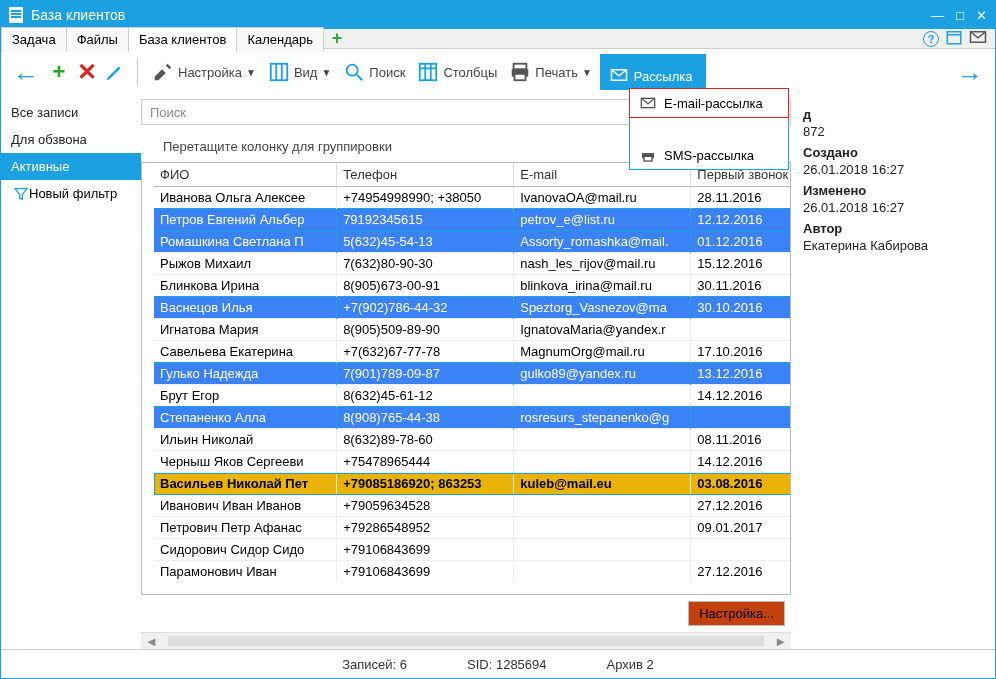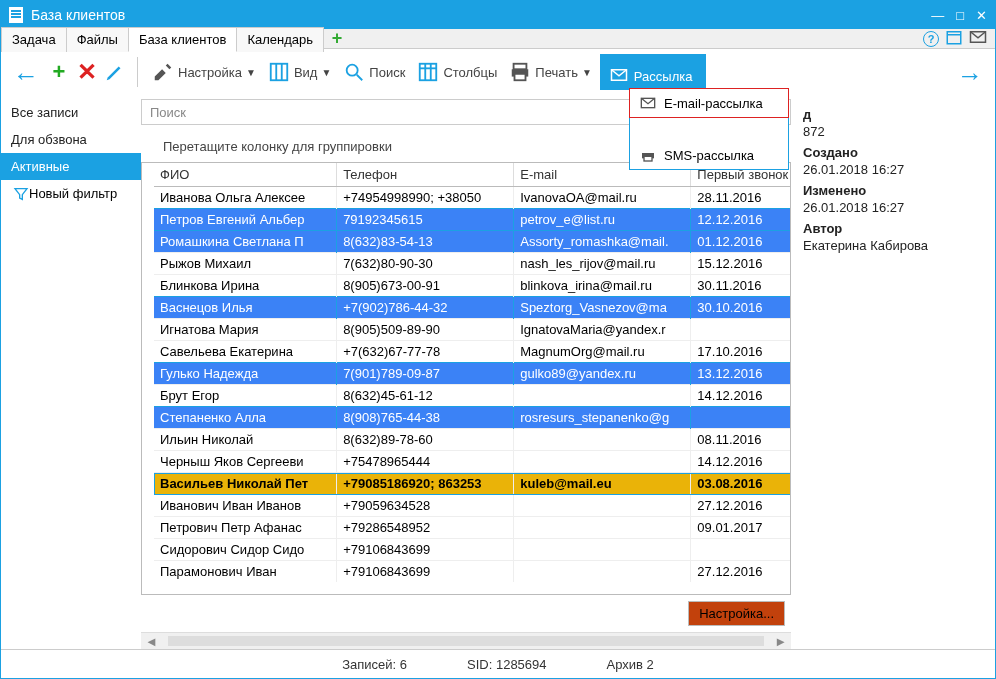--- a/index.html
+++ b/index.html
@@ -216,21 +216,21 @@
                 <td>28.11.2016</td>
               </tr>
               <tr class="sel">
                 <td>Петров Евгений Альбер</td>
                 <td>79192345615</td>
                 <td>petrov_e@list.ru</td>
                 <td>12.12.2016</td>
               </tr>
               <tr class="sel">
                 <td>Ромашкина Светлана П</td>
-                <td>8(632)83-54-13</td>
+                <td>5(632)45-54-13</td>
                 <td>Assorty_romashka@mail.</td>
                 <td>01.12.2016</td>
               </tr>
               <tr>
                 <td>Рыжов Михаил</td>
                 <td>7(632)80-90-30</td>
                 <td>nash_les_rijov@mail.ru</td>
                 <td>15.12.2016</td>
               </tr>
               <tr>

